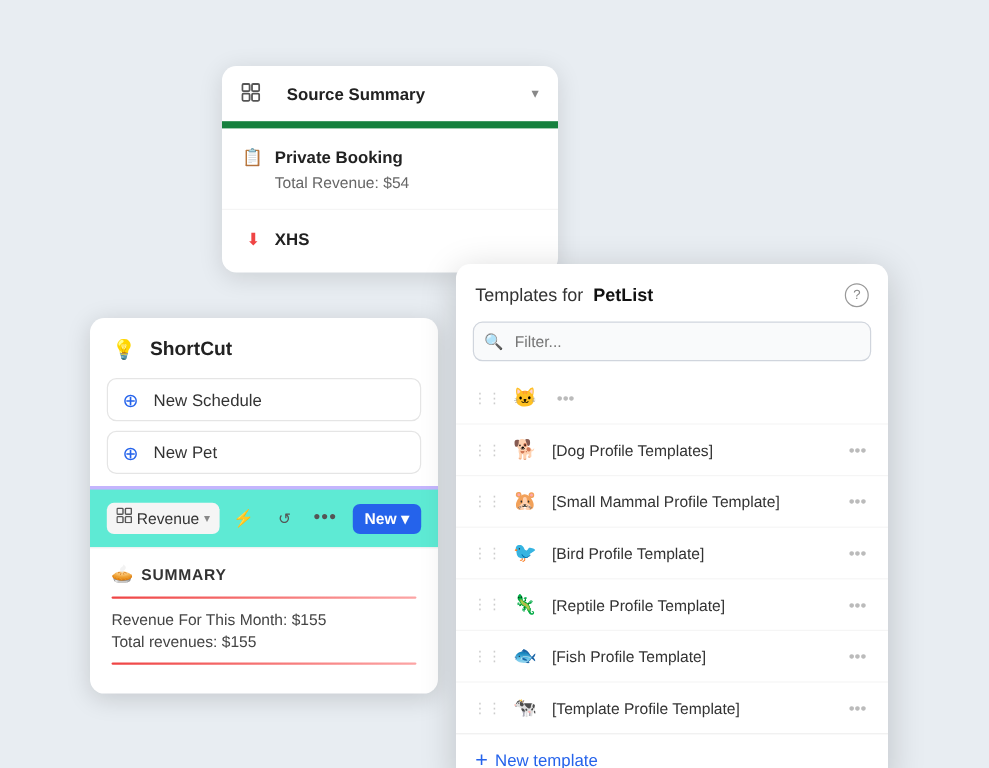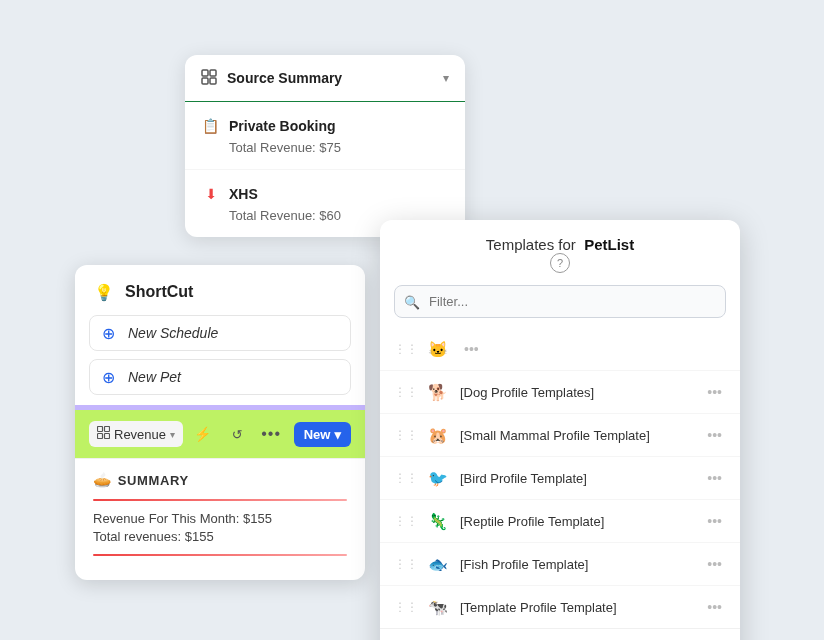--- a/index.html
+++ b/index.html
@@ -21,21 +21,22 @@
       background: #fff;
       border-radius: 12px;
       box-shadow: 0 4px 20px rgba(0,0,0,0.12);
       padding: 0;
       z-index: 1;
     }
     .card-header {
       display: flex;
       align-items: center;
       padding: 14px 16px;
-      border-bottom: 1px solid #15803d;
+      border-bottom: 6px solid #15803d;
+      gap: 12px;
     }
     .card-header-icon {
       width: 18px;
       height: 18px;
       margin-right: 8px;
       color: #555;
     }
     .card-header-title {
       font-size: 14px;
       font-weight: 600;
@@ -127,28 +128,27 @@
       width: 18px;
       height: 18px;
       margin-right: 8px;
       color: #2563eb;
       font-size: 16px;
     }
     .shortcut-item-label {
       font-size: 14px;
       color: #333;
       font-weight: 500;
-      font-style: italic;
     }
     .shortcut-toolbar {
       display: flex;
       align-items: center;
       padding: 10px 14px;
-      border-top: 5px solid #c4b5fd;
-      background: #bef264;
+      border-top: 3px solid #c4b5fd;
+      background: #5eead4;
       gap: 6px;
     }
     .toolbar-group {
       display: flex;
       align-items: center;
       gap: 4px;
       background: #f5f5f5;
       border-radius: 6px;
       padding: 4px 8px;
     }
@@ -230,21 +230,20 @@
       border-radius: 12px;
       box-shadow: 0 6px 30px rgba(0,0,0,0.18);
       z-index: 3;
       overflow: hidden;
     }
     .templates-header {
       display: flex;
       align-items: center;
       padding: 16px 16px 12px;
       justify-content: space-between;
-      flex-direction: column;
     }
     .templates-title {
       font-size: 15px;
       color: #333;
       font-weight: 500;
     }
     .templates-title strong {
       font-weight: 700;
       color: #111;
     }
@@ -354,29 +353,28 @@
     </span>
     <span class="card-header-title">Source Summary</span>
     <span class="card-header-chevron">▾</span>
   </div>
 
   <div class="source-item">
     <div class="source-item-header">
       <span class="source-icon">📋</span>
       <span class="source-name">Private Booking</span>
     </div>
-    <div class="source-revenue">Total Revenue: $75</div>
+    <div class="source-revenue">Total Revenue: $54</div>
   </div>
 
   <div class="source-item">
     <div class="source-item-header">
       <span class="source-icon" style="color:#ef4444;">⬇</span>
       <span class="source-name">XHS</span>
     </div>
-    <div class="source-revenue">Total Revenue: $60</div>
   </div>
 </div>
 
 <div class="shortcut-card">
   <div class="shortcut-header">
     <span class="shortcut-icon">💡</span>
     <span class="shortcut-title">ShortCut</span>
   </div>
 
   <div class="shortcut-items">

